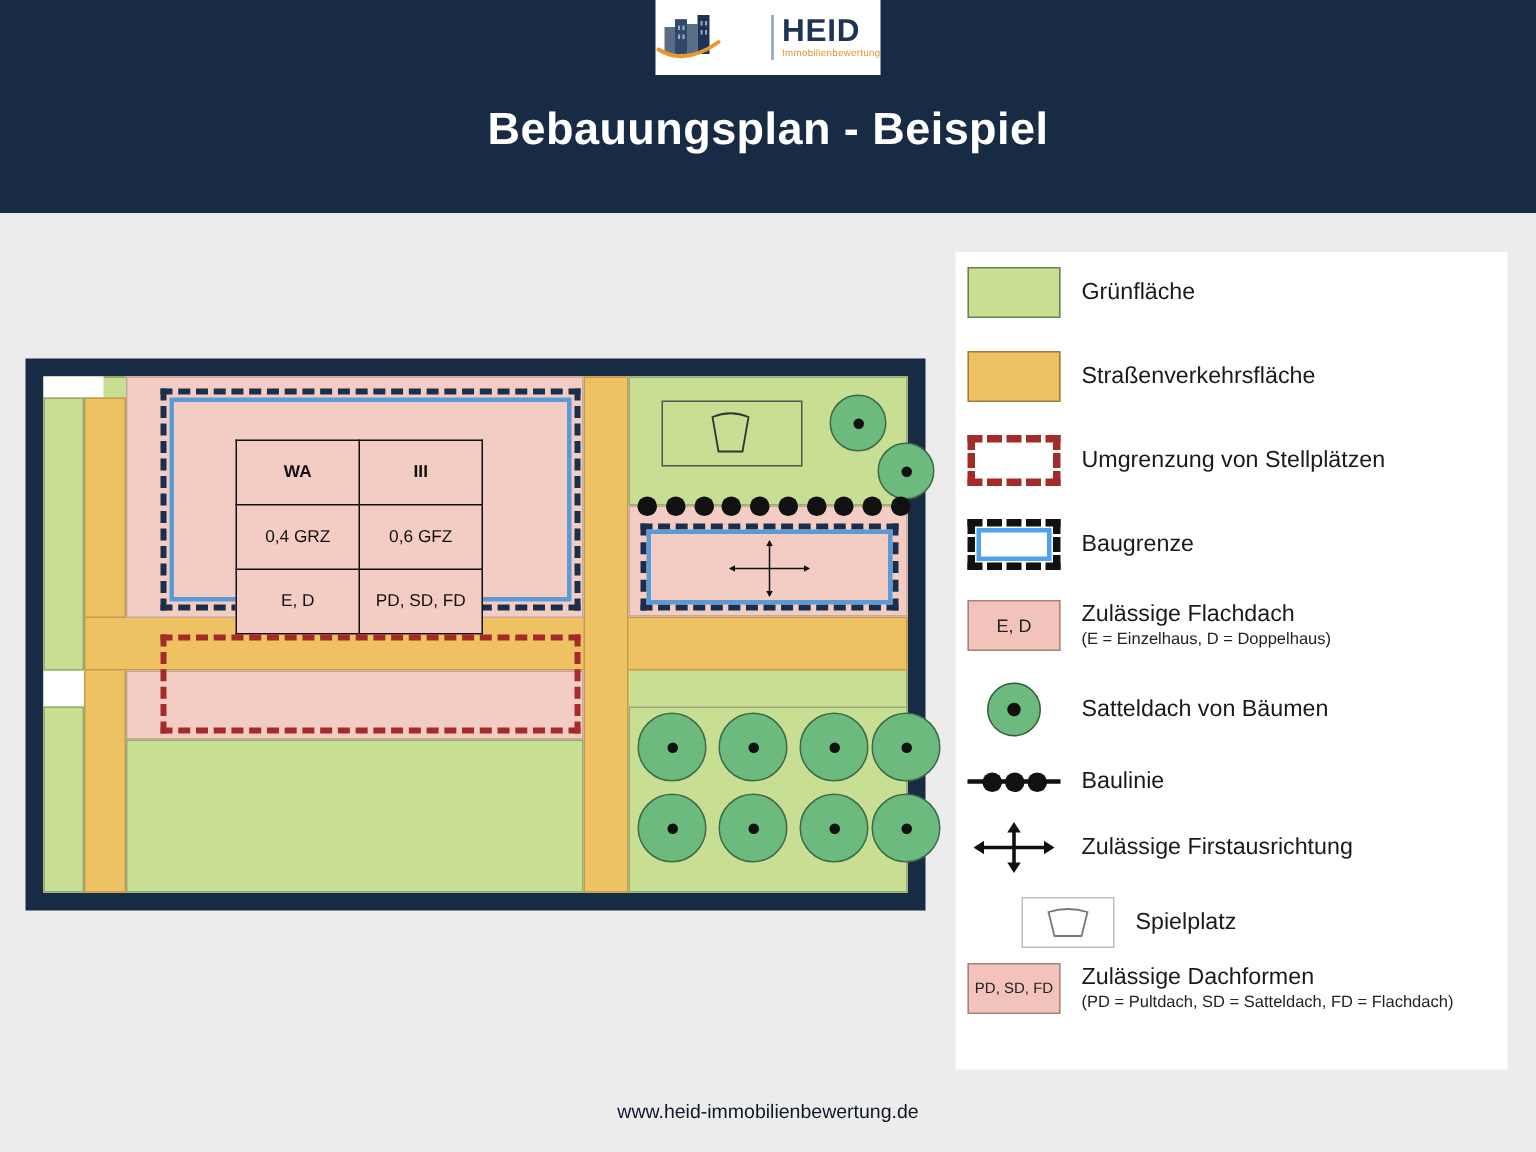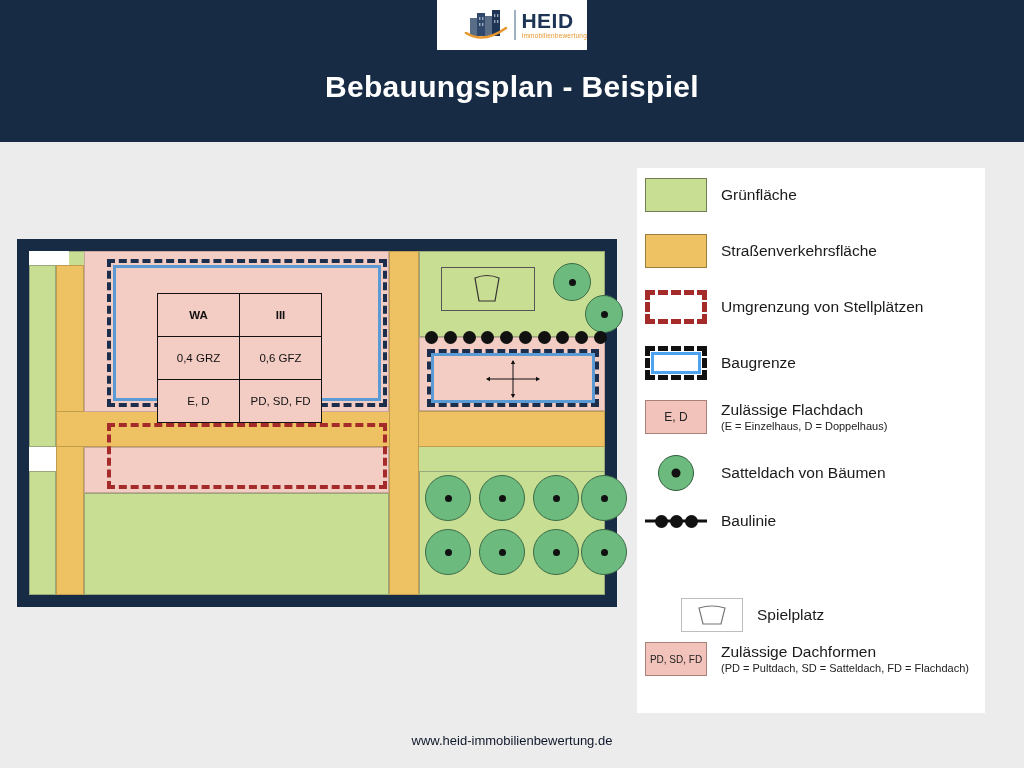--- a/index.html
+++ b/index.html
@@ -9,21 +9,21 @@
     font-family:"Liberation Sans", sans-serif;
     overflow:hidden;position:relative;
   }
   
   .header{
     position:absolute;left:0;top:0;width:1024px;height:142px;
     background:#172b45;
   }
   .logo-box{
     position:absolute;left:437px;top:0px;width:150px;height:50px;
-    background:#ffffff;display:flex;align-items:center;justify-content:flex-end;
+    background:#ffffff;display:flex;align-items:center;justify-content:space-between;
     gap:6px;
   }
   .logo-mark{position:relative;width:44px;height:34px;}
   .logo-txt{display:flex;flex-direction:column;line-height:1;padding-left:5px;border-left:2px solid #9fb0c4;}
   .logo-main{font-size:21px;font-weight:bold;color:#1d3455;letter-spacing:.5px;}
   .logo-sub{font-size:6.5px;color:#e8972e;letter-spacing:.2px;margin-top:2px;}
   .page-title{
     position:absolute;left:0;top:70px;width:1024px;text-align:center;
     color:#ffffff;font-size:30px;font-weight:bold;letter-spacing:.3px;
   }
@@ -56,20 +56,21 @@
     border:1.6px solid #111;width:79px;height:40px;text-align:center;
     font-size:11.5px;color:#111;font-family:"Liberation Sans",sans-serif;
   }
   .plan-table td.hd{font-weight:bold;}
   .sandbox-box{position:absolute;border:1px solid #555;}
   .sandbox{position:absolute;}
   
   .legend{
     position:absolute;left:637px;top:168px;width:348px;height:545px;
     background:#ffffff;
+    padding-left:20px;
   }
   .lrow{position:absolute;left:8px;display:flex;align-items:center;gap:14px;}
   .sw{width:62px;height:34px;box-sizing:border-box;flex:none;position:relative;}
   .sw-green{background:#c8de92;border:1.5px solid #6f7d52;}
   .sw-road{background:#eec163;border:1.5px solid #9c7e3c;}
   .sw-stell{border:5px dashed #a52a2a;background:transparent;}
   .sw-baug{border:5px dashed #111;background:transparent;}
   .sw-baug-in{position:absolute;left:1px;top:1px;right:1px;bottom:1px;border:3px solid #4da3ef;box-sizing:border-box;}
   .sw-house{background:#f2c3ba;border:1.5px solid #a98178;display:flex;align-items:center;justify-content:center;font-size:12px;color:#222;}
   .sw-dach{background:#f2c3ba;border:1.5px solid #a98178;display:flex;align-items:center;justify-content:center;font-size:10px;color:#222;}
@@ -278,20 +279,35 @@
           <i></i>
           <i></i>
           <i></i>
         </span>
     </span>
     <span class="ltext">
         <span class="ltitle">Baulinie</span>
       </span>
   </div>
 
+  <div class="lrow" style="top:378px;">
+    <span class="sw sw-arrow">
+      <svg width="62" height="38" viewBox="0 0 62 38">
+        <line x1="31" y1="5" x2="31" y2="33" stroke="#111" stroke-width="2.4"></line>
+        <line x1="8" y1="19" x2="54" y2="19" stroke="#111" stroke-width="2.4"></line>
+        <path d="M31 2 l-4.5 7 h9 z" fill="#111"></path>
+          <path d="M31 36 l-4.5 -7 h9 z" fill="#111"></path>
+        <path d="M4 19 l7 -4.5 v9 z" fill="#111"></path>
+          <path d="M58 19 l-7 -4.5 v9 z" fill="#111"></path>
+      </svg>
+    </span>
+    <span class="ltext">
+        <span class="ltitle">Zulässige Firstausrichtung</span>
+      </span>
+  </div>
 
   <div class="lrow" style="top:430px;margin-left:36px;">
     <span class="sw sw-play">
       <svg width="36" height="24" viewBox="0 0 36 24">
           <path d="M5 5 Q18 1 31 5 L27 21 L9 21 Z" fill="none" stroke="#777" stroke-width="1.2"></path>
         </svg>
     </span>
     <span class="ltext">
         <span class="ltitle">Spielplatz</span>
       </span>

